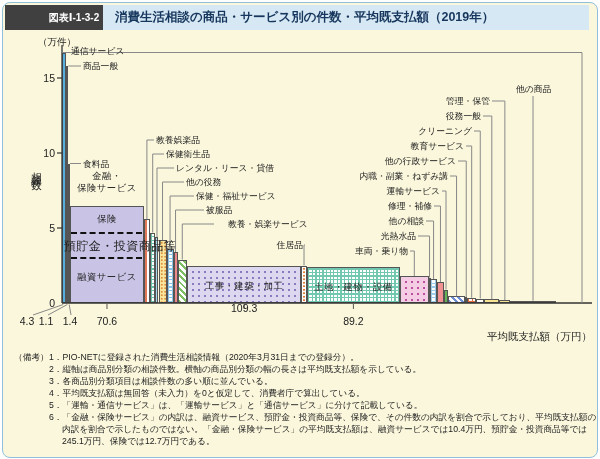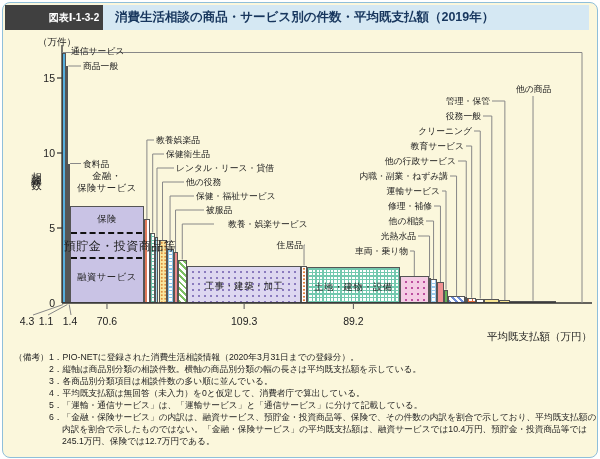--- a/index.html
+++ b/index.html
@@ -144,21 +144,21 @@
       <div class="dashline" style="left: 71.0935px; top: 232px; width: 70.777px;"></div>
       <div class="inner" style="left: 120px; top: 238px; font-size: 12px;">預貯金・投資商品等</div>
       <div class="dashline" style="left: 71.0935px; top: 257px; width: 70.777px;"></div>
       <div class="inner" style="left: 106.982px; top: 271px; font-size: 9.3px;">融資サービス</div>
       <div class="inner" style="left: 244.138px; top: 280px;">工事・建築・加工</div>
       <div class="inner" style="left: 353.393px; top: 281px;">土地・建物・設備</div>
       <div class="xval" style="left: 27px; top: 315px;">4.3</div>
       <div class="xval" style="left: 46px; top: 315px;">1.1</div>
       <div class="xval" style="left: 70px; top: 315px; text-align: right;">1.4</div>
       <div class="xval" style="left: 106.982px; top: 315px;">70.6</div>
-      <div class="xval" style="left: 244.138px; top: 315px;">109.3</div>
+      <div class="xval" style="left: 244.138px; top: 302px;">109.3</div>
       <div class="xval" style="left: 353.393px; top: 315px;">89.2</div>
     </div>
 
   <div id="notes-head">（備考）</div>
   <div class="note" style="top:352px">1．PIO-NETに登録された消費生活相談情報（2020年3月31日までの登録分）。</div>
   <div class="note" style="top:364px">2．縦軸は商品別分類の相談件数。横軸の商品別分類の幅の長さは平均既支払額を示している。</div>
   <div class="note" style="top:376px">3．各商品別分類項目は相談件数の多い順に並んでいる。</div>
   <div class="note" style="top:388px">4．平均既支払額は無回答（未入力）を0と仮定して、消費者庁で算出している。</div>
   <div class="note" style="top:400px">5．「運輸・通信サービス」は、「運輸サービス」と「通信サービス」に分けて記載している。</div>
   <div class="note" style="top:412px">6．「金融・保険サービス」の内訳は、融資サービス、預貯金・投資商品等、保険で、その件数の内訳を割合で示しており、平均既支払額の内訳を割合で示したものではない。「金融・保険サービス」の平均既支払額は、融資サービスでは10.4万円、預貯金・投資商品等では245.1万円、保険では12.7万円である。</div>

